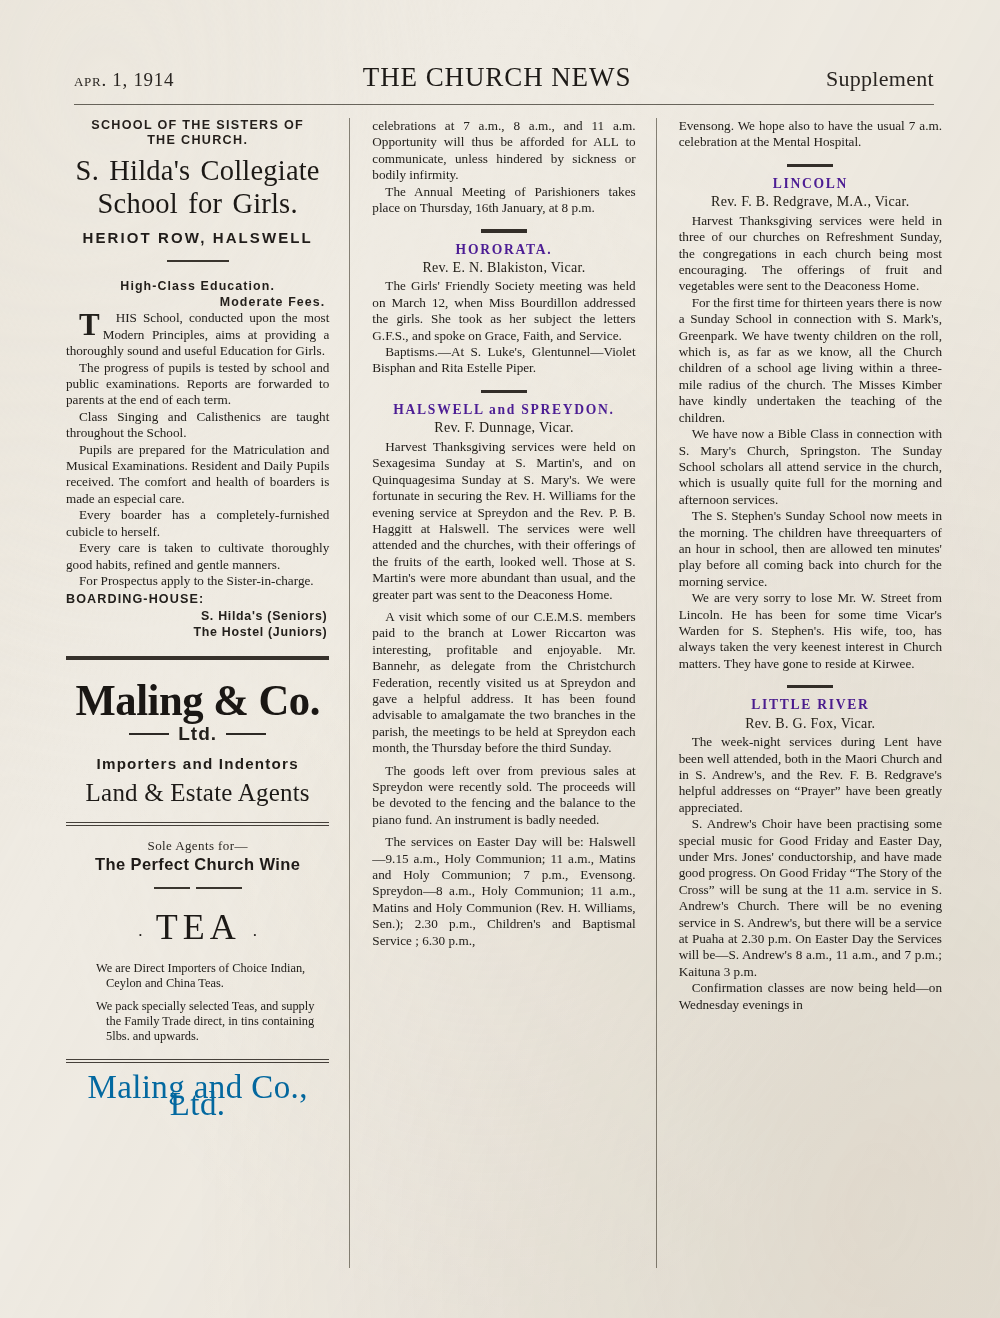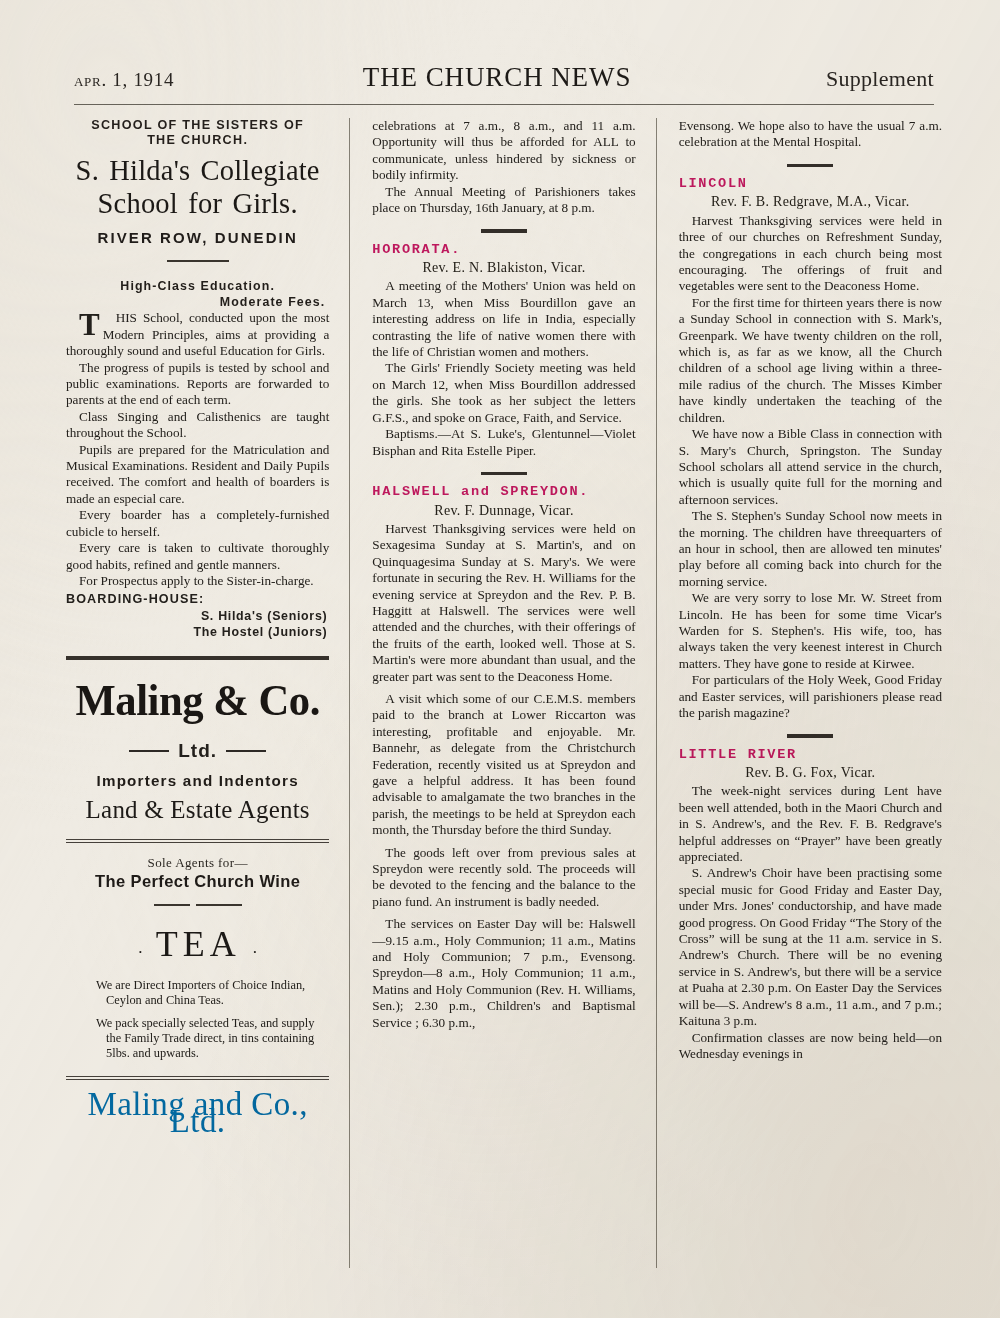--- a/index.html
+++ b/index.html
@@ -208,21 +208,21 @@
     letter-spacing: -0.5px;
     color: #1a1714;
     font-stretch: condensed;
     transform: scaleX(0.97);
   }
   .maling-ltd-row {
     display: flex;
     align-items: center;
     justify-content: center;
     gap: 9px;
-    margin-top: 19px;
+    margin-top: 2px;
   }
   .maling-ltd-row .dash {
     width: 40px;
     height: 2.5px;
     background: #2d2925;
   }
   .maling-ltd {
     font-weight: bold;
     font-size: 19px;
     letter-spacing: 1px;
@@ -313,25 +313,26 @@
   }
 
   
   .sec-divider {
     width: 46px;
     height: 3.2px;
     background: #332e29;
     margin: 13px auto 9px;
   }
   .sec-head {
-    font-weight: bold;
-    font-family: Liberation Mono, monospace;
+    text-align: center;
+    font-weight: bold;
+    font-family: Liberation Serif, serif;
     font-size: 13.6px;
     letter-spacing: 1.7px;
-    color: #be185d;
+    color: #4c1d95;
     margin-bottom: 2px;
   }
   .sec-vicar {
     text-align: center;
     font-size: 14px;
     letter-spacing: .3px;
     margin-bottom: 2px;
     color: #242019;
   }
 </style>
@@ -353,21 +354,21 @@
 
       <div>
         <div class="ad-kicker">
           <span>SCHOOL OF THE SISTERS OF</span>
           <span class="l2">THE CHURCH.</span>
         </div>
         <div class="ad-bigtitle">
           <div>S. Hilda's Collegiate</div>
           <div>School for Girls.</div>
         </div>
-        <div class="ad-addr">RIVER ROW, DUNEDIN</div>
+        <div class="ad-addr">HERIOT ROW, HALSWELL</div>
         <div class="short-rule"></div>
         <div class="ad-subhead">
           <span>High-Class Education.</span>
           <span class="right">Moderate Fees.</span>
         </div>
         <p class="dropcap-para"><span class="dc">T</span><span>HIS School, conducted upon the most Modern Principles, aims at providing a thoroughly sound and useful Education for Girls.</span></p>
         <p>The progress of pupils is tested by school and public examinations. Reports are forwarded to parents at the end of each term.</p>
         <p>Class Singing and Calisthenics are taught throughout the School.</p>
         <p>Pupils are prepared for the Matriculation and Musical Examinations. Resident and Daily Pupils received. The comfort and health of boarders is made an especial care.</p>
         <p>Every boarder has a completely-furnished cubicle to herself.</p>
@@ -417,21 +418,20 @@
 
     <div class="vrule"></div>
 
     <div class="col col-2">
       <p class="noindent">celebrations at 7 a.m., 8 a.m., and 11 a.m. Opportunity will thus be afforded for ALL to communicate, unless hindered by sickness or bodily infirmity.</p>
       <p>The Annual Meeting of Parishioners takes place on Thursday, 16th January, at 8 p.m.</p>
 
       <div class="sec-divider"></div>
       <div class="sec-head">HORORATA.</div>
       <div class="sec-vicar">Rev. E. N. Blakiston, Vicar.</div>
-      <p>A meeting of the Mothers' Union was held on March 13, when Miss Bourdillon gave an interesting address on life in India, especially contrasting the life of native women there with the life of Christian women and mothers.</p>
       <p>The Girls' Friendly Society meeting was held on March 12, when Miss Bourdillon addressed the girls. She took as her subject the letters G.F.S., and spoke on Grace, Faith, and Service.</p>
       <p>Baptisms.—At S. Luke's, Glentunnel—Violet Bisphan and Rita Estelle Piper.</p>
 
       <div class="sec-divider"></div>
       <div class="sec-head">HALSWELL and SPREYDON.</div>
       <div class="sec-vicar">Rev. F. Dunnage, Vicar.</div>
       <p>Harvest Thanksgiving services were held on Sexagesima Sunday at S. Martin's, and on Quinquagesima Sunday at S. Mary's. We were fortunate in securing the Rev. H. Williams for the evening service at Spreydon and the Rev. P. B. Haggitt at Halswell. The services were well attended and the churches, with their offerings of the fruits of the earth, looked well. Those at S. Martin's were more abundant than usual, and the greater part was sent to the Deaconess Home.</p>
       <p class="gap">A visit which some of our C.E.M.S. members paid to the branch at Lower Riccarton was interesting, profitable and enjoyable. Mr. Bannehr, as delegate from the Christchurch Federation, recently visited us at Spreydon and gave a helpful address. It has been found advisable to amalgamate the two branches in the parish, the meetings to be held at Spreydon each month, the Thursday before the third Sunday.</p>
       <p class="gap">The goods left over from previous sales at Spreydon were recently sold. The proceeds will be devoted to the fencing and the balance to the piano fund. An instrument is badly needed.</p>
       <p class="gap">The services on Easter Day will be: Halswell—9.15 a.m., Holy Communion; 11 a.m., Matins and Holy Communion; 7 p.m., Evensong. Spreydon—8 a.m., Holy Communion; 11 a.m., Matins and Holy Communion (Rev. H. Williams, Sen.); 2.30 p.m., Children's and Baptismal Service ; 6.30 p.m.,</p>
@@ -443,21 +443,20 @@
       <p class="noindent">Evensong. We hope also to have the usual 7 a.m. celebration at the Mental Hospital.</p>
 
       <div class="sec-divider"></div>
       <div class="sec-head">LINCOLN</div>
       <div class="sec-vicar">Rev. F. B. Redgrave, M.A., Vicar.</div>
       <p>Harvest Thanksgiving services were held in three of our churches on Refreshment Sunday, the congregations in each church being most encouraging. The offerings of fruit and vegetables were sent to the Deaconess Home.</p>
       <p>For the first time for thirteen years there is now a Sunday School in connection with S. Mark's, Greenpark. We have twenty children on the roll, which is, as far as we know, all the Church children of a school age living within a three-mile radius of the church. The Misses Kimber have kindly undertaken the teaching of the children.</p>
       <p>We have now a Bible Class in connection with S. Mary's Church, Springston. The Sunday School scholars all attend service in the church, which is usually quite full for the morning and afternoon services.</p>
       <p>The S. Stephen's Sunday School now meets in the morning. The children have threequarters of an hour in school, then are allowed ten minutes' play before all coming back into church for the morning service.</p>
       <p>We are very sorry to lose Mr. W. Street from Lincoln. He has been for some time Vicar's Warden for S. Stephen's. His wife, too, has always taken the very keenest interest in Church matters. They have gone to reside at Kirwee.</p>
-      <p>For particulars of the Holy Week, Good Friday and Easter services, will parishioners please read the parish magazine?</p>
 
       <div class="sec-divider"></div>
       <div class="sec-head">LITTLE RIVER</div>
       <div class="sec-vicar">Rev. B. G. Fox, Vicar.</div>
       <p>The week-night services during Lent have been well attended, both in the Maori Church and in S. Andrew's, and the Rev. F. B. Redgrave's helpful addresses on “Prayer” have been greatly appreciated.</p>
       <p>S. Andrew's Choir have been practising some special music for Good Friday and Easter Day, under Mrs. Jones' conductorship, and have made good progress. On Good Friday “The Story of the Cross” will be sung at the 11 a.m. service in S. Andrew's Church. There will be no evening service in S. Andrew's, but there will be a service at Puaha at 2.30 p.m. On Easter Day the Services will be—S. Andrew's 8 a.m., 11 a.m., and 7 p.m.; Kaituna 3 p.m.</p>
       <p>Confirmation classes are now being held—on Wednesday evenings in</p>
     </div>
 
   </div>

